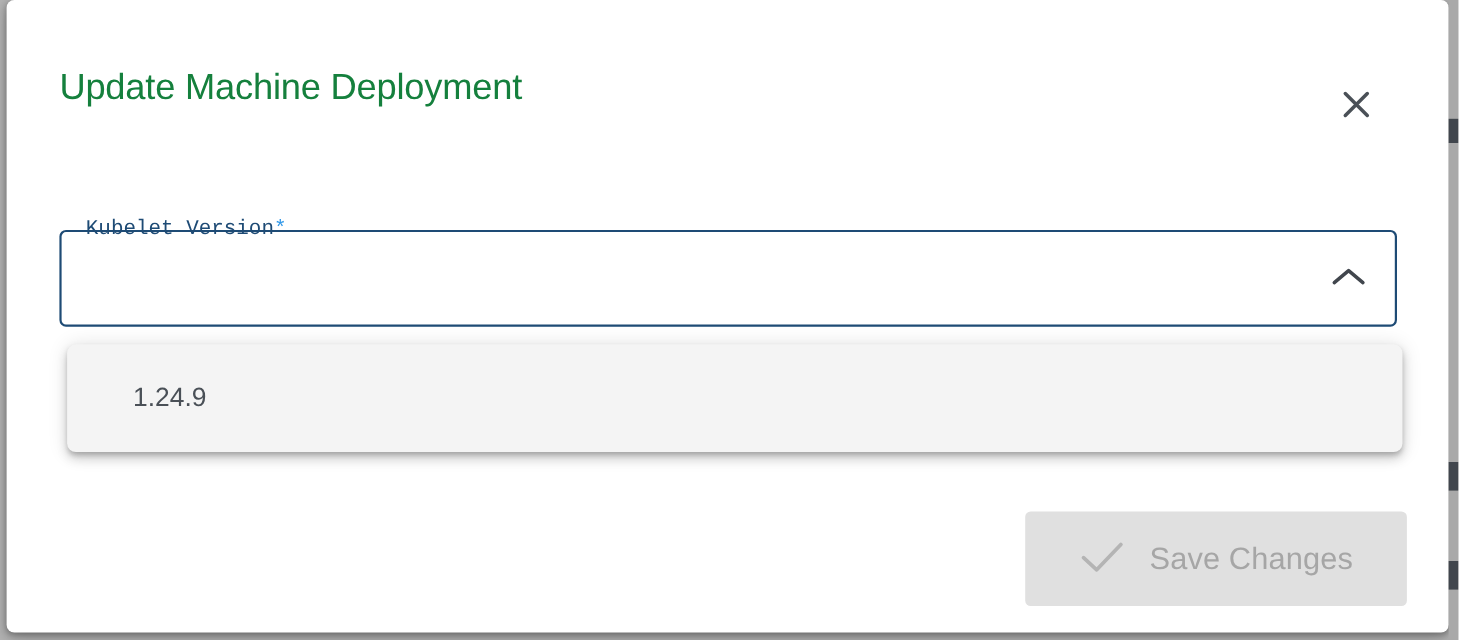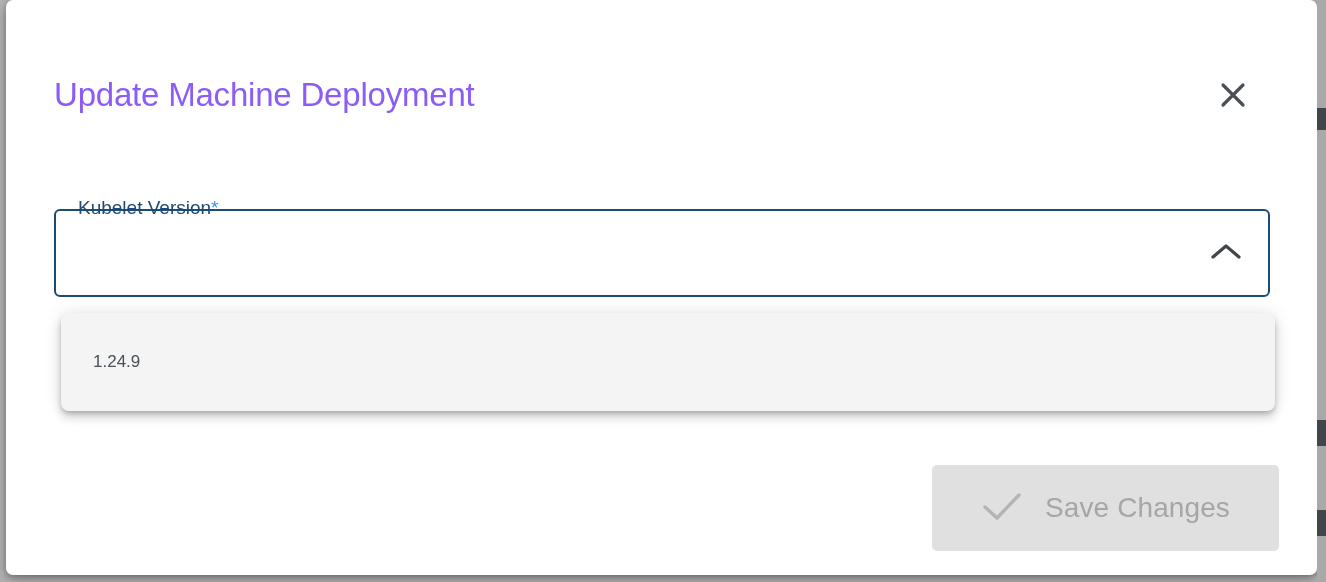--- a/index.html
+++ b/index.html
@@ -40,24 +40,24 @@
   #dialog-header {
     position: absolute;
     left: 0;
     top: 0;
     width: 100%;
     height: 160px;
   }
   #dialog-title {
     position: absolute;
     left: 48px;
-    top: 76px;
+    top: 60px;
     font-size: 33px;
     font-weight: 400;
-    color: #8b5cf6;
+    color: #15803d;
     letter-spacing: -0.2px;
     white-space: nowrap;
   }
   #close-button {
     position: absolute;
     left: 1196px;
     top: 64px;
     width: 62px;
     height: 62px;
     border: none;
@@ -100,20 +100,21 @@
   }
   #field-label {
     position: absolute;
     left: 24px;
     top: -14px;
     font-size: 19px;
     color: #1e4b75;
     background: transparent;
     white-space: nowrap;
     line-height: 26px;
+    font-family: Liberation Mono, monospace;
   }
   #field-label .req {
     color: #2f97e8;
     font-size: 19px;
   }
   #field-value {
     position: absolute;
     left: 22px;
     top: 28px;
     font-size: 21px;
@@ -148,24 +149,25 @@
                 0 6px 10px 0 rgba(0,0,0,0.14),
                 0 1px 18px 0 rgba(0,0,0,0.12);
     overflow: hidden;
   }
   .dropdown-option {
     position: relative;
     height: 98px;
     display: flex;
     align-items: center;
     padding-left: 32px;
-    font-size: 17px;
+    font-size: 24px;
     color: #4a5057;
     cursor: pointer;
     box-sizing: border-box;
+    margin-left: 28px;
   }
 
   
   #save-button {
     position: absolute;
     left: 926px;
     top: 421px;
     width: 347px;
     height: 86px;
     background: #e0e0e0;

